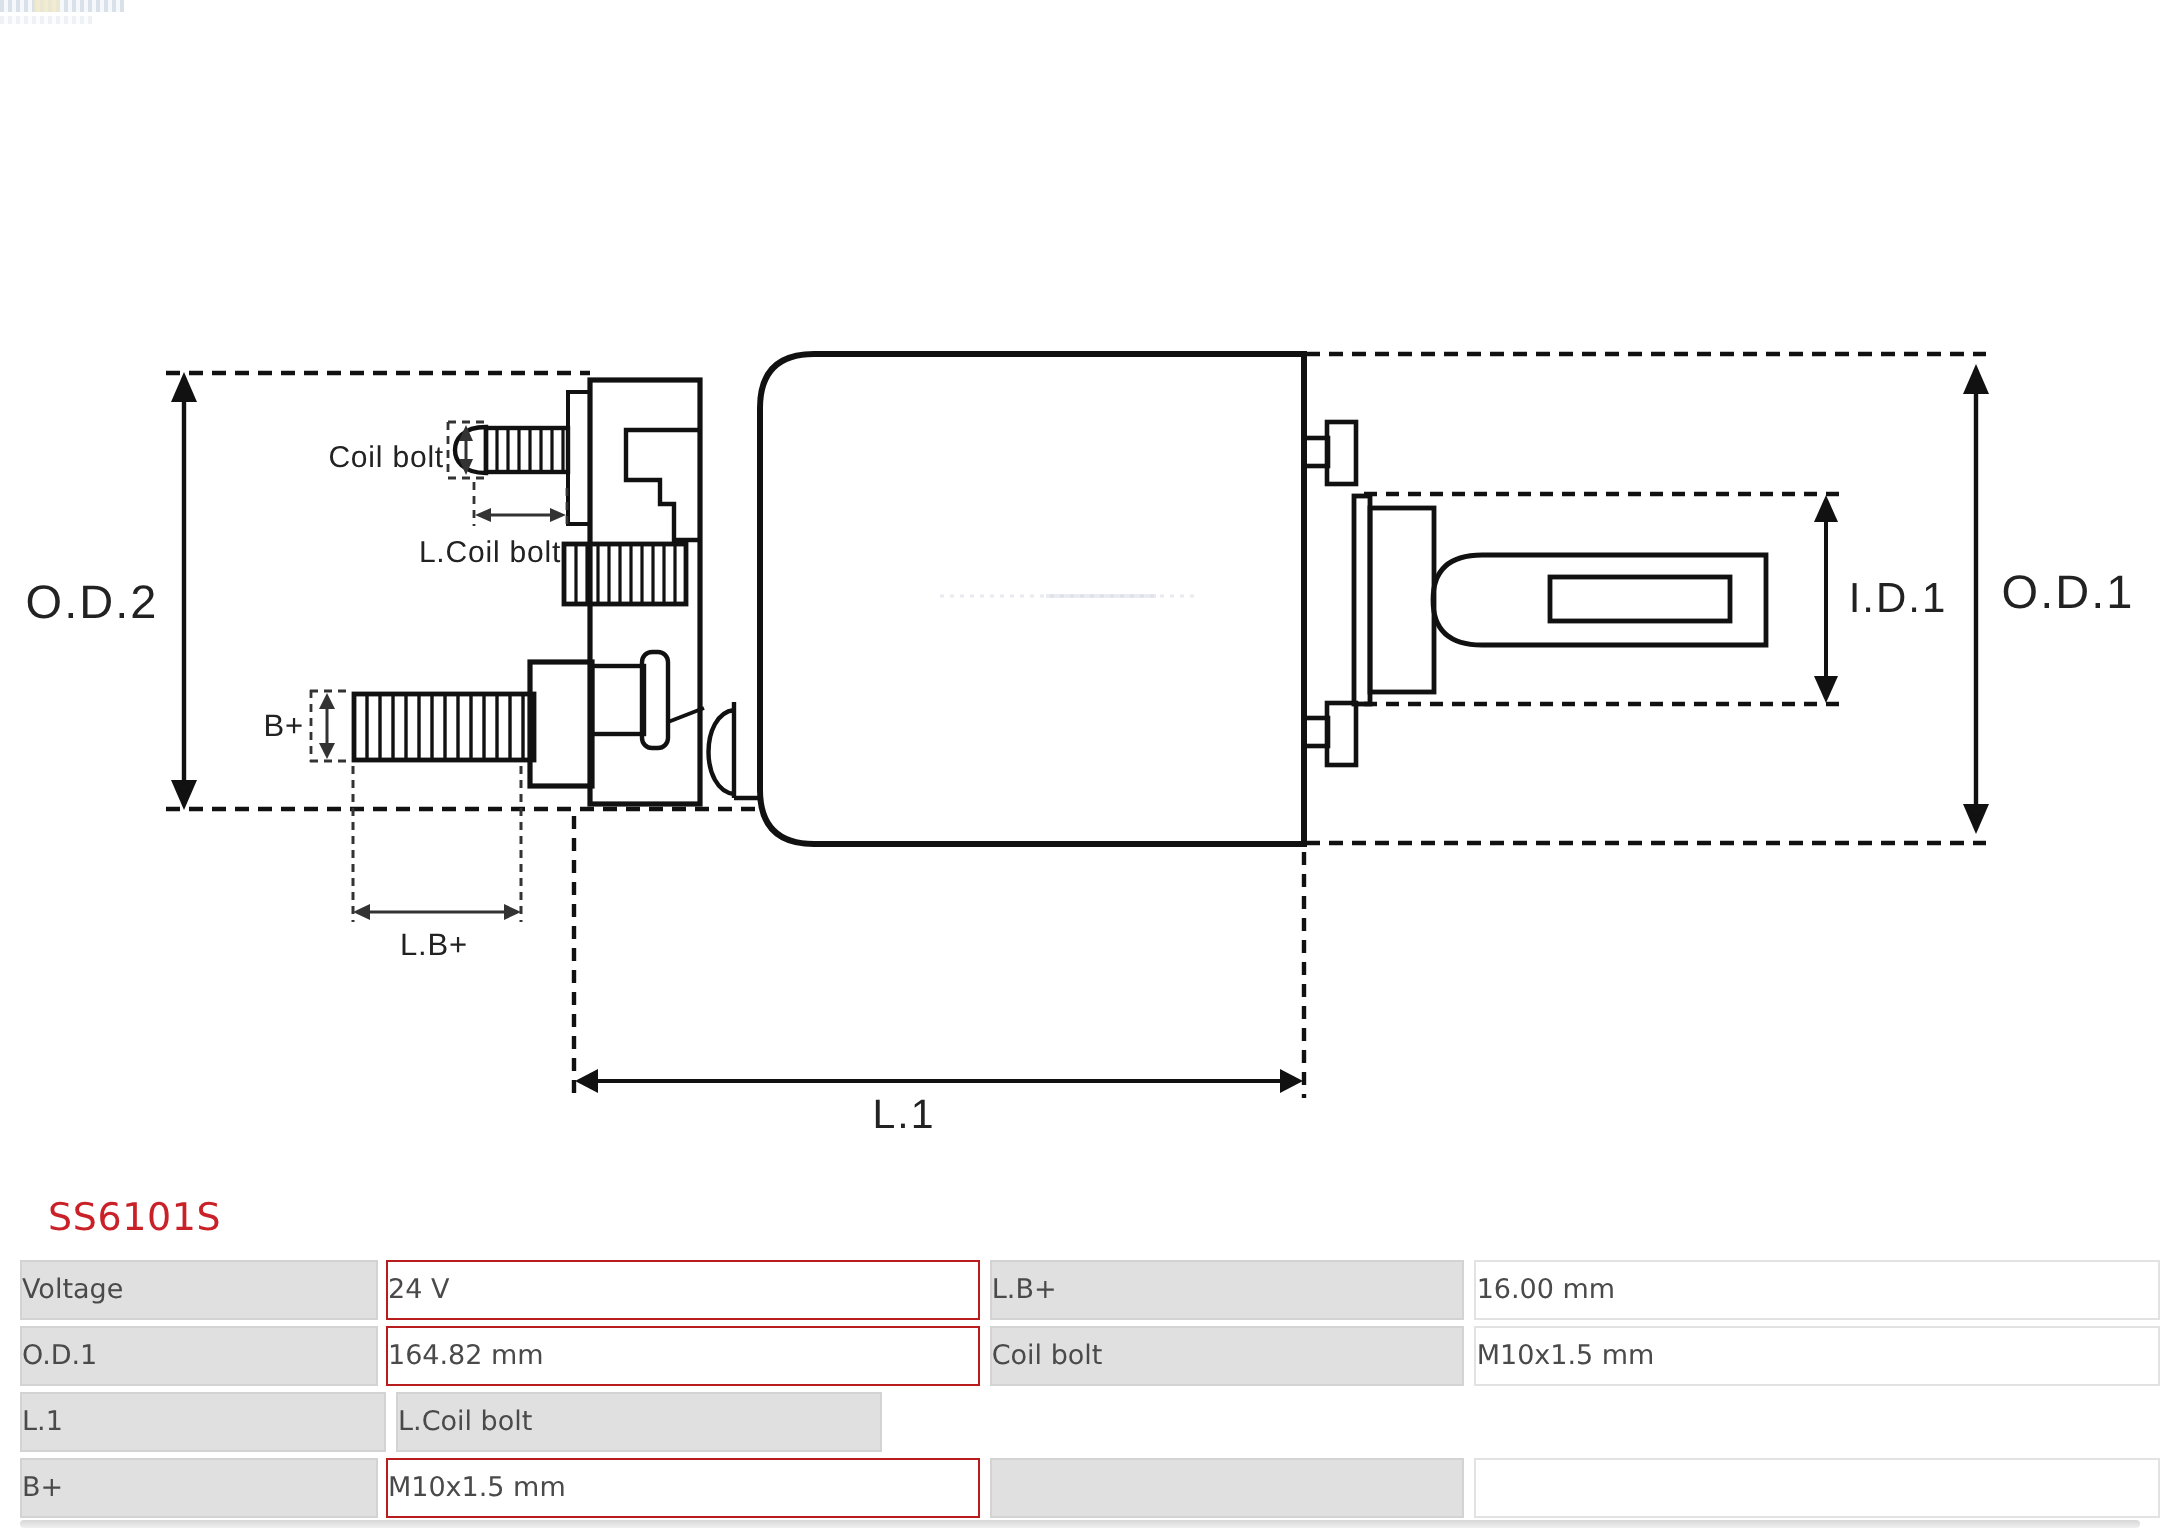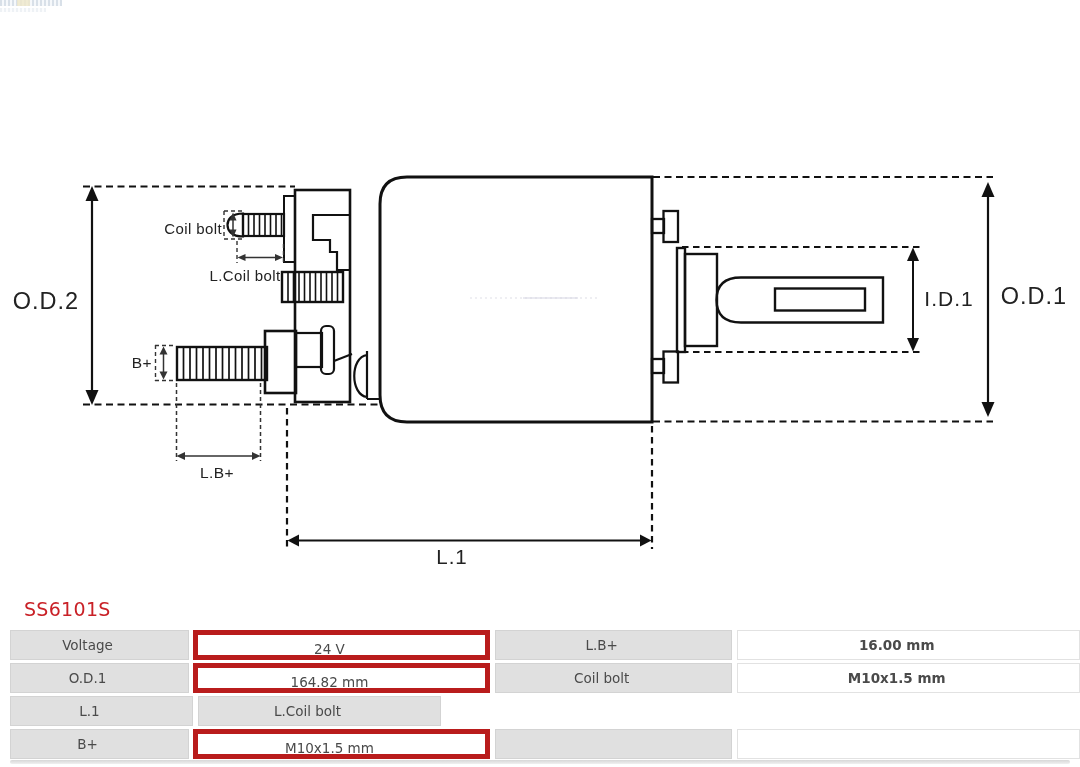--- a/index.html
+++ b/index.html
@@ -15,25 +15,25 @@
   svg.diagram text{font-family:"Liberation Sans",sans-serif;fill:#222;}
   .dim-big{font-size:23.5px;letter-spacing:1px;}
   .dim-mid{font-size:21px;letter-spacing:1px;}
   .dim-l1{font-size:20.5px;letter-spacing:1px;}
   .dim-small{font-size:15px;letter-spacing:.4px;}
   .part-number{position:absolute;left:24px;top:598px;font-size:19px;color:#c92127;
     letter-spacing:.3px;font-family:"DejaVu Sans","Liberation Sans",sans-serif;}
   .spec-table{position:absolute;left:0;top:630px;width:1080px;}
   .trow{display:flex;margin:0 0 3px 10px;}
   .cell{box-sizing:border-box;height:30px;line-height:28px;font-size:13.5px;color:#4a4a4a;
-    text-align:center;padding-right:24px;font-family:"DejaVu Sans","Liberation Sans",sans-serif;}
+    text-align:left;padding-right:24px;font-family:"DejaVu Sans","Liberation Sans",sans-serif;}
   .cl1{width:183px;background:#e0e0e0;border:1px solid #d3d3d3;}
-  .cv1{width:304px;background:#fff;border:5px solid #b91c1c;margin-left:4px;}
+  .cv1{width:304px;background:#fff;border:1px solid #b91c1c;margin-left:4px;}
   .cl2{width:243px;background:#e0e0e0;border:1px solid #d3d3d3;margin-left:5px;}
-  .cv2{width:351px;background:#fff;border:1px solid #e2e2e2;margin-left:5px;font-weight:bold;}
+  .cv2{width:351px;background:#fff;border:1px solid #e2e2e2;margin-left:5px;}
   .bottom-strip{position:absolute;left:10px;top:760px;width:1060px;height:4px;border-radius:2px;
     background:linear-gradient(#d7d7d7,#f0f0f0);}
 </style>
 </head>
 <body>
 
 <div class="stage">
 
   <div class="artifact1"></div>
   <div class="artifact1b"></div>

